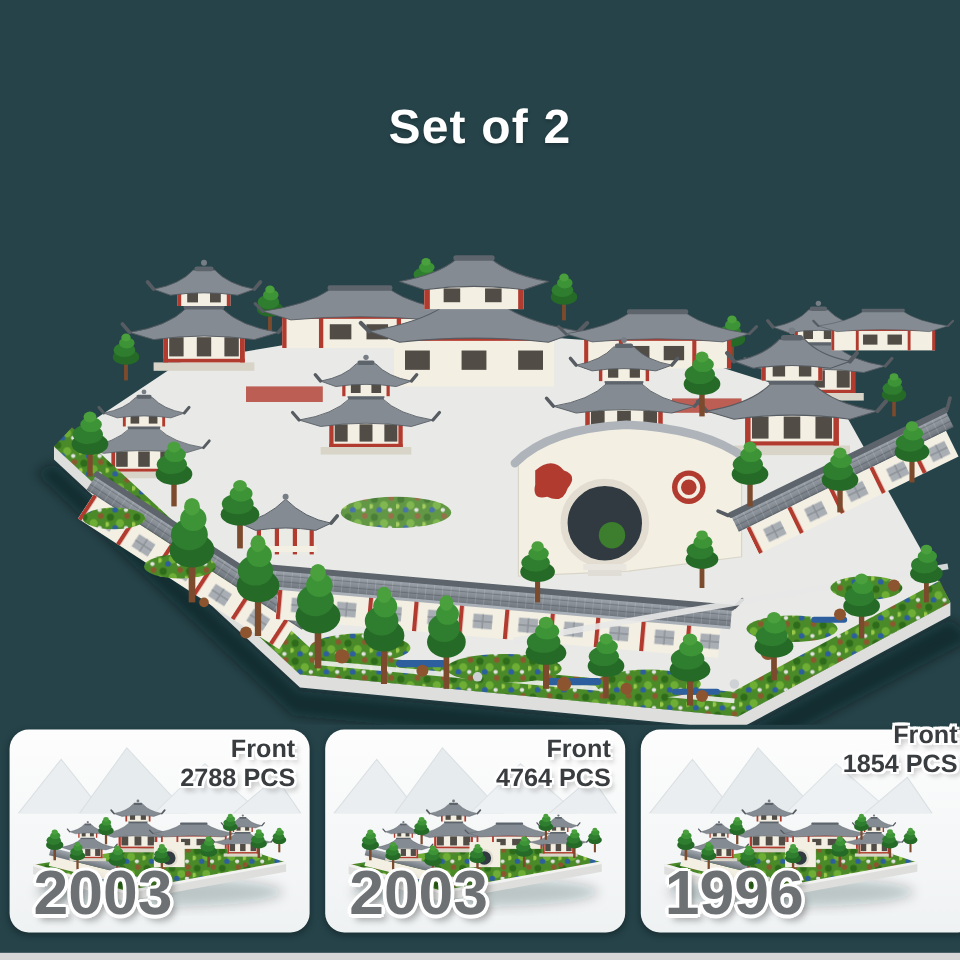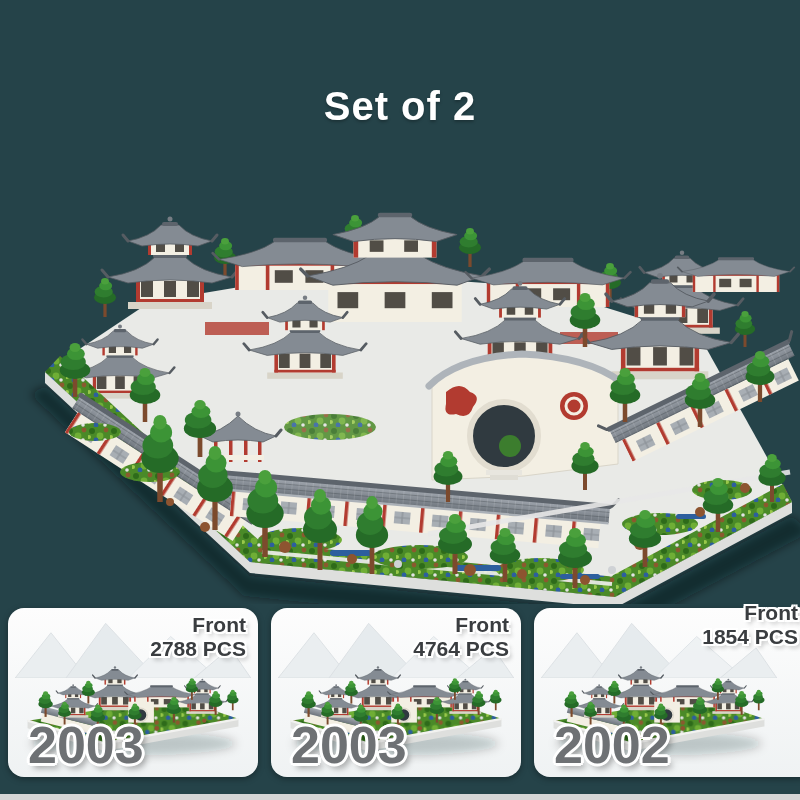--- a/index.html
+++ b/index.html
@@ -373,18 +373,18 @@
     <svg class="mtns">
         <use href="#mtns" width="238" height="66"></use>
       </svg>
     <svg class="mini" viewBox="0 0 250 160">
         <use href="#mini-garden" width="250" height="160"></use>
       </svg>
     <div class="card-label">
       <div>Front</div>
       <div>1854 PCS</div>
     </div>
-    <div class="card-number">2002</div>
+    <div class="card-number">1996</div>
   </div>
 
 </div>
 
 <div class="bottom-strip"></div>
 
 </body></html>

